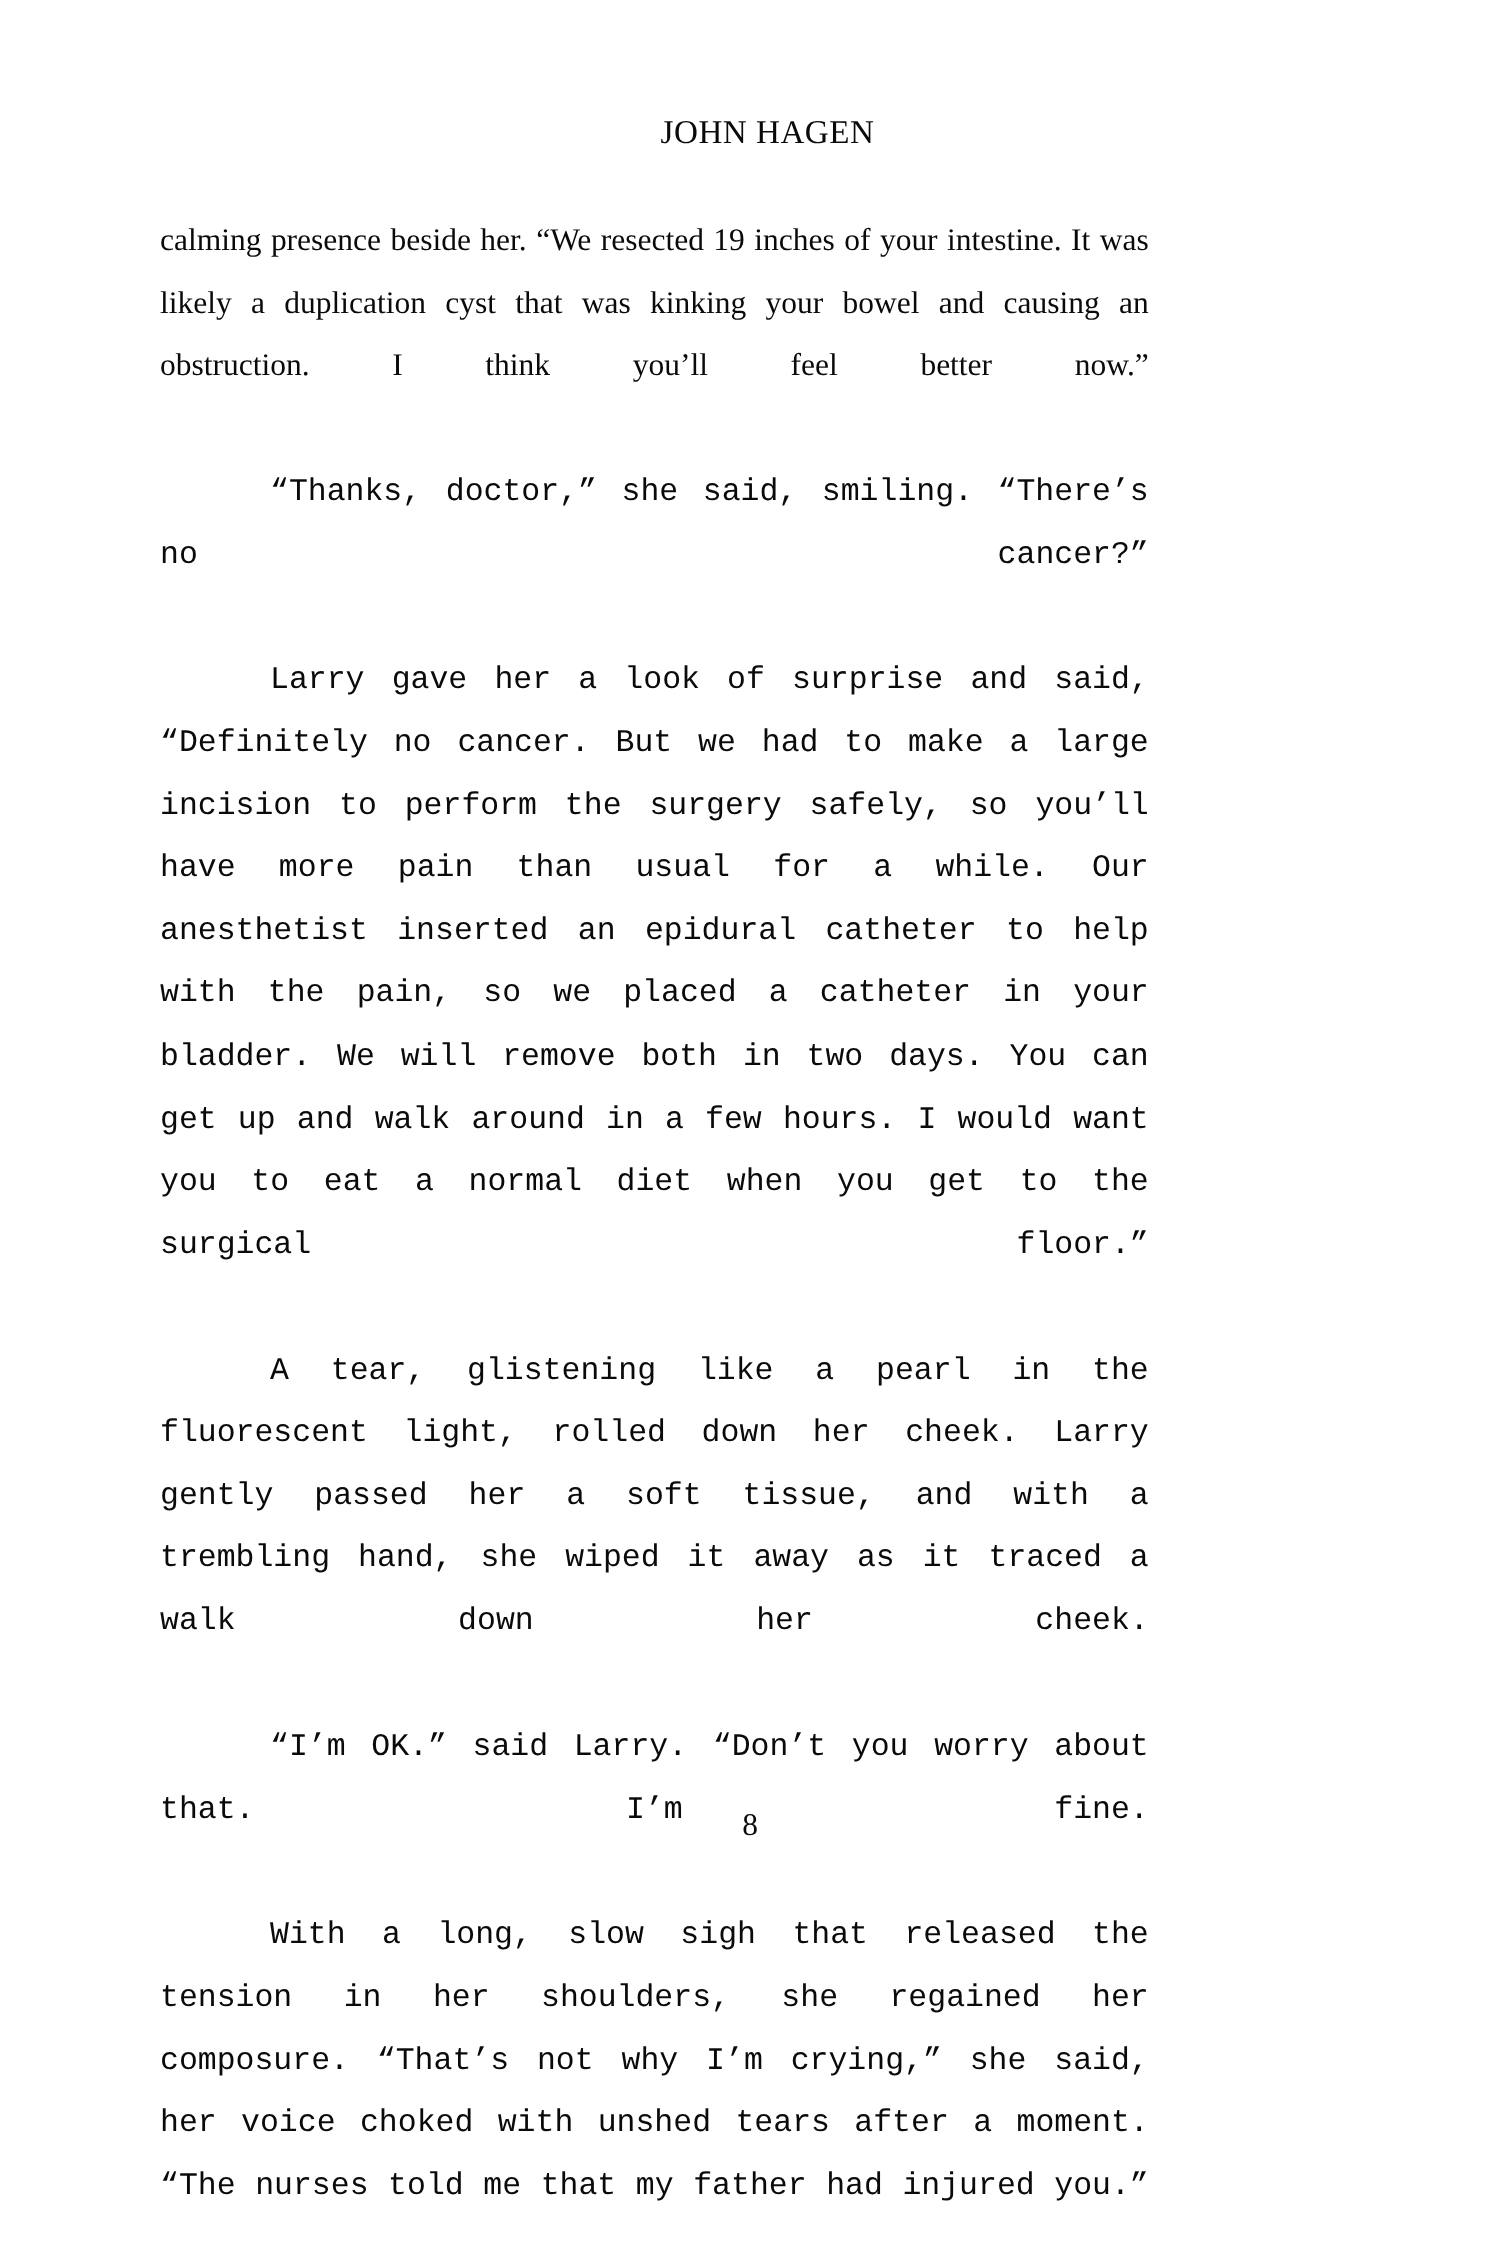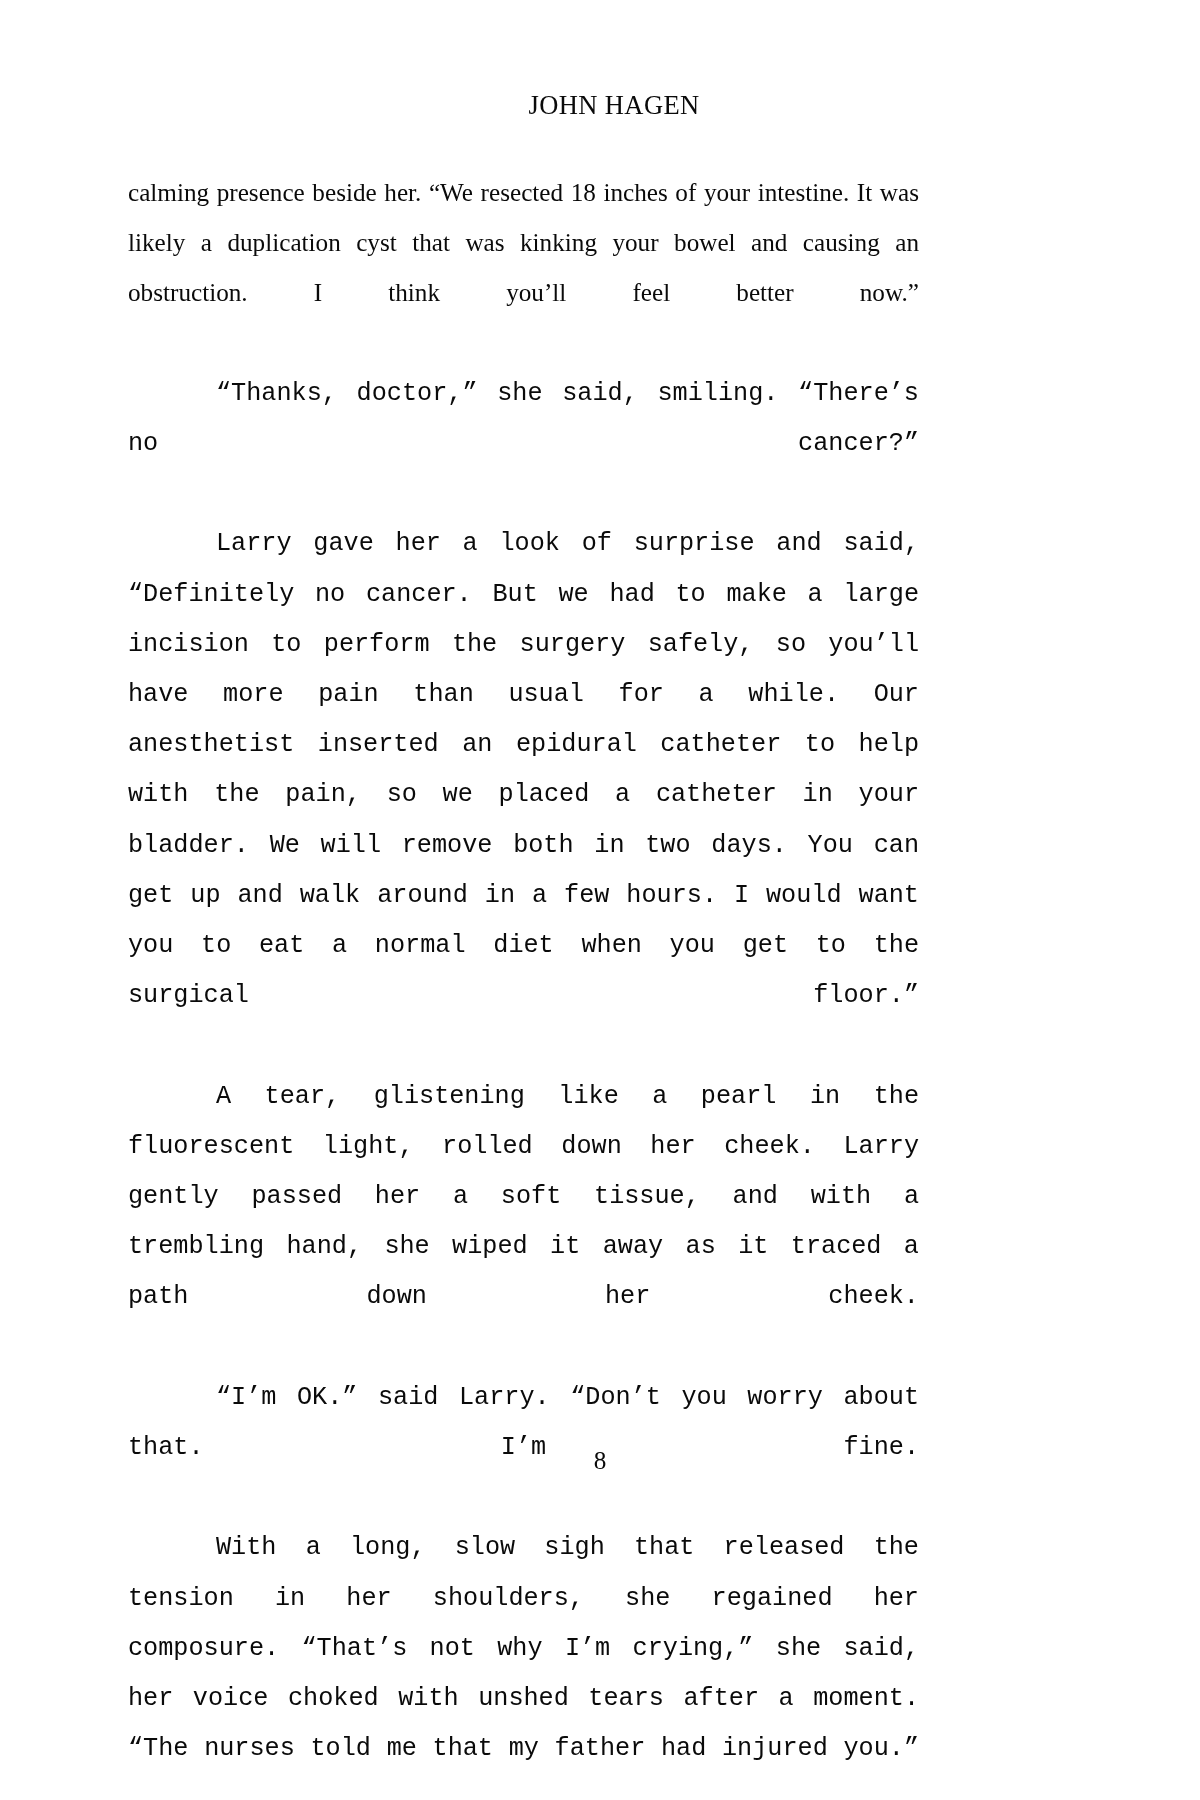--- a/index.html
+++ b/index.html
@@ -82,27 +82,27 @@
 </style>
 </head>
 <body>
 
 <div class="page">
 
   <div class="running-head">JOHN HAGEN</div>
 
   <div class="text-block">
 
-    <p class="para">calming presence beside her. “We resected 18 inches of your intestine. It was likely a duplication cyst that was kinking your bowel and causing an obstruction. I think you’ll feel better now.”</p>
+    <p class="para">calming presence beside her. “We resected 19 inches of your intestine. It was likely a duplication cyst that was kinking your bowel and causing an obstruction. I think you’ll feel better now.”</p>
 
     <p class="para indented">“Thanks, doctor,” she said, smiling. “There’s no cancer?”</p>
 
     <p class="para indented">Larry gave her a look of surprise and said, “Definitely no cancer. But we had to make a large incision to perform the surgery safely, so you’ll have more pain than usual for a while. Our anesthetist inserted an epidural catheter to help with the pain, so we placed a catheter in your bladder. We will remove both in two days. You can get up and walk around in a few hours. I would want you to eat a normal diet when you get to the surgical floor.”</p>
 
-    <p class="para indented">A tear, glistening like a pearl in the fluorescent light, rolled down her cheek. Larry gently passed her a soft tissue, and with a trembling hand, she wiped it away as it traced a path down her cheek.</p>
+    <p class="para indented">A tear, glistening like a pearl in the fluorescent light, rolled down her cheek. Larry gently passed her a soft tissue, and with a trembling hand, she wiped it away as it traced a walk down her cheek.</p>
 
 
     <p class="para indented">“I’m OK.” said Larry. “Don’t you worry about that. I’m fine.</p>
 
     <p class="para indented">With a long, slow sigh that released the tension in her shoulders, she regained her composure. “That’s not why I’m crying,” she said, her voice choked with unshed tears after a moment. “The nurses told me that my father had injured you.”</p>
 
   </div>
 
   <div class="folio">8</div>
 

